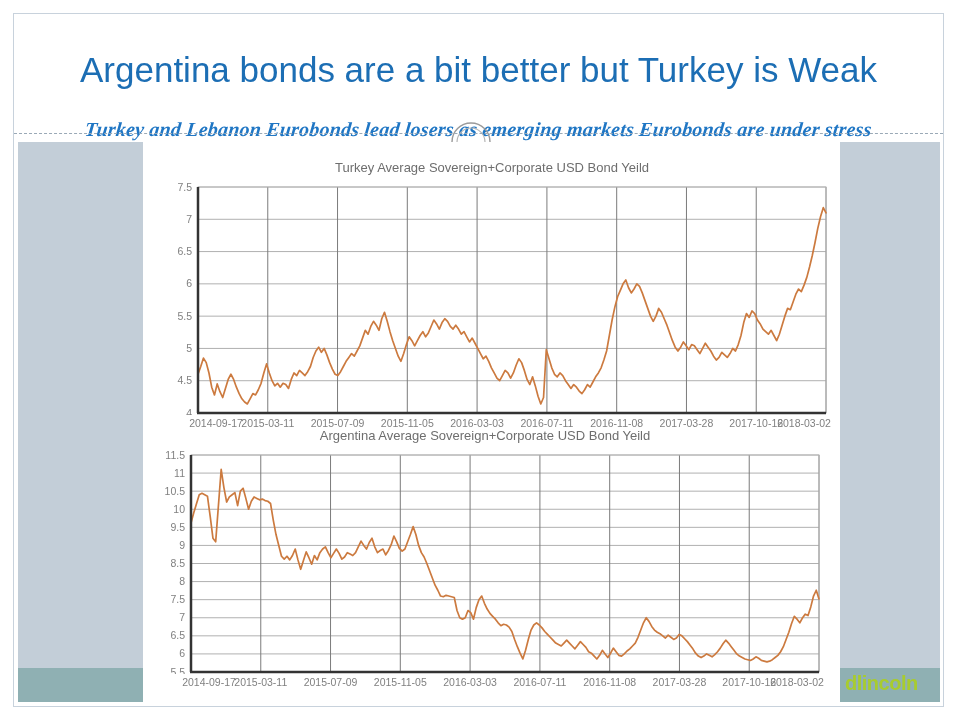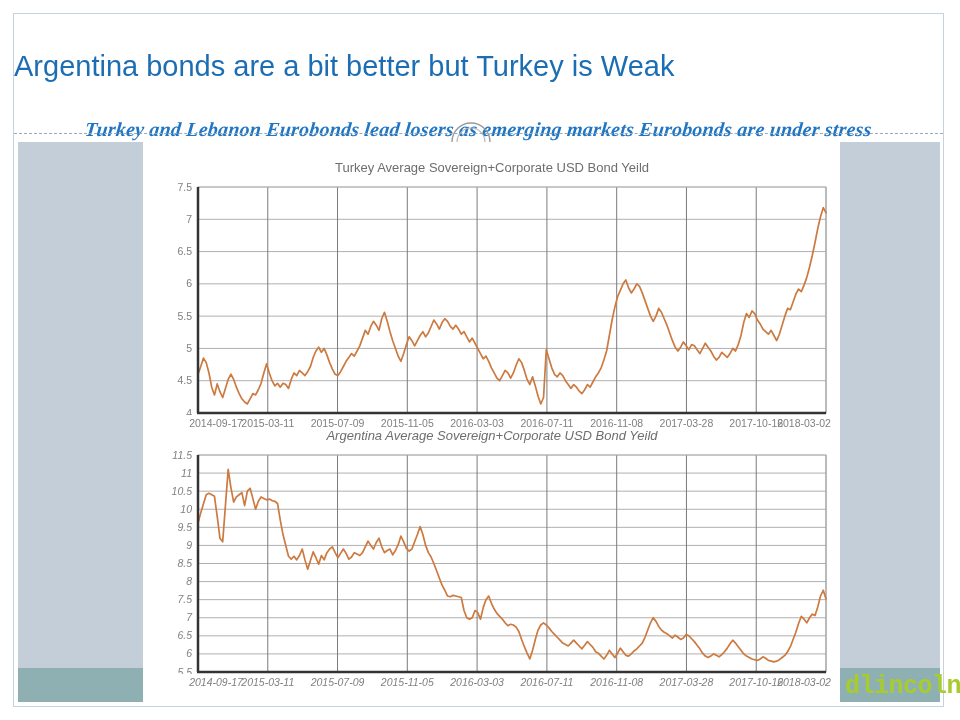--- a/index.html
+++ b/index.html
@@ -51,22 +51,22 @@
     top: 14px;
     width: 929px;
     height: 122px;
     background: #ffffff;
   }
   #page-title {
     position: absolute;
     left: 0;
     top: 36px;
     width: 929px;
-    text-align: left;
-    font-size: 29px;
+    text-align: center;
+    font-size: 35px;
     color: #1c6eb4;
     letter-spacing: 0px;
     white-space: nowrap;
     font-family: "Liberation Sans", sans-serif;
   }
   #subtitle-wrap {
     position: absolute;
     left: 0;
     top: 104px;
     width: 929px;
@@ -97,21 +97,21 @@
     left: 449px;
     top: 102px;
     width: 44px;
     height: 44px;
     pointer-events: none;
   }
 
   
   .chart-block { position: absolute; }
   #chart-turkey   { left: 152px; top: 144px;  width: 680px; height: 285px; margin-top: 16px; }
-  #chart-argentina{ left: 152px; top: 428px;  width: 680px; height: 284px; font-style: italic; }
+  #chart-argentina{ left: 145px; top: 428px;  width: 680px; height: 284px; }
 
   .chart-title {
     text-align: center;
     font-size: 13px;
     color: #6e6e6e;
     font-family: "Liberation Sans", sans-serif;
     margin: 0 0 6px 0;
     white-space: nowrap;
   }
   .plot-area {
@@ -135,24 +135,24 @@
     white-space: nowrap;
     font-family: "Liberation Sans", sans-serif;
     transform: translateX(-50%);
   }
 
   
   #watermark {
     position: absolute;
     left: 845px;
     top: 672px;
-    font-size: 25px;
+    font-size: 20px;
     font-weight: bold;
     color: #a8cc2e;
-    font-family: Liberation Mono, monospace;
+    font-family: Liberation Sans, sans-serif;
     letter-spacing: -0.5px;
   }
 </style>
 </head>
 <body>
 
 <div id="slide">
 
   <div id="slide-frame"></div>
 

